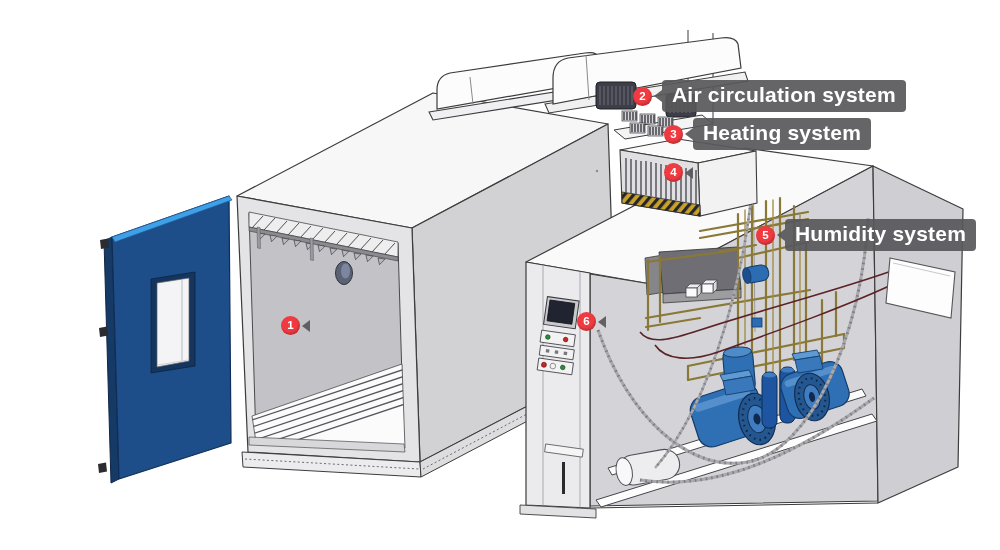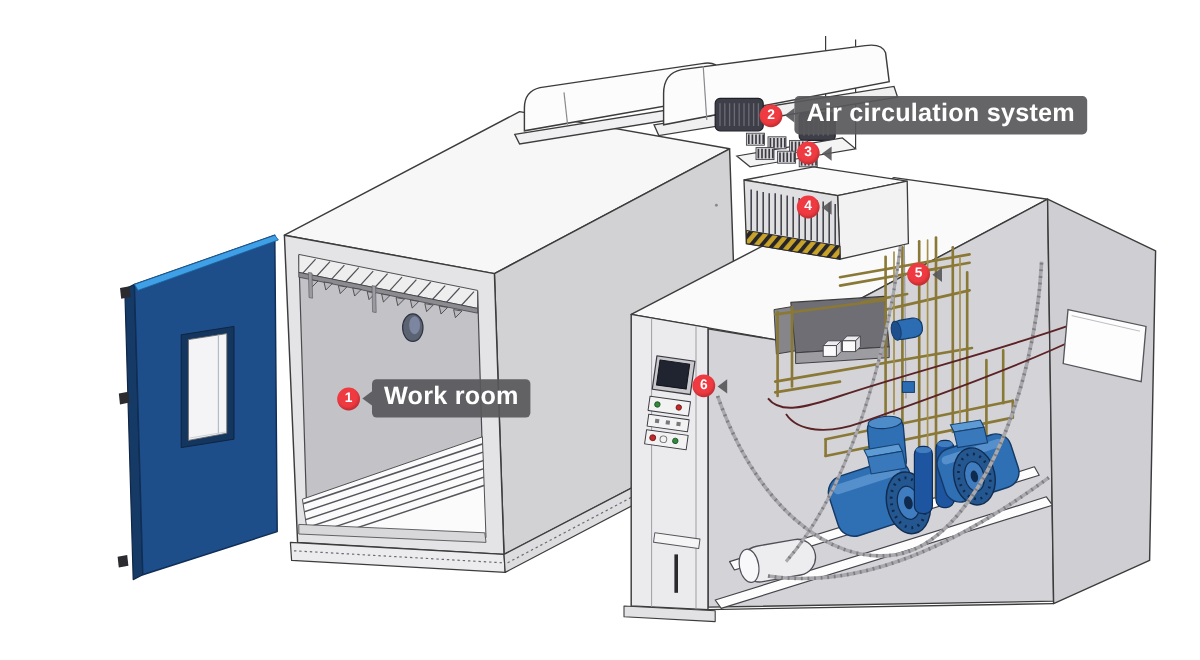--- a/index.html
+++ b/index.html
@@ -401,42 +401,43 @@
       <path d="M100,240 l8,-1.5 l1,9 l-8,1.5 Z"></path>
       <path d="M99,328 l8,-1.5 l1,9 l-8,1.5 Z"></path>
       <path d="M98,464 l8,-1.5 l1,9 l-8,1.5 Z"></path>
     </g>
   </g>
 </svg>
 
 <div class="callout" style="left:281px;top:316px;">
   <span class="badge">1</span>
   <span class="arrow"></span>
-  <span class="tag">Work room</span>
 </div>
 
 <div class="callout" style="left:633px;top:80px;">
   <span class="badge">2</span>
   <span class="arrow"></span>
   <span class="tag">Air circulation system</span>
 </div>
 
 <div class="callout" style="left:664px;top:118px;">
   <span class="badge">3</span>
   <span class="arrow"></span>
+  <span class="tag">Heating system</span>
 </div>
 
 <div class="callout" style="left:664px;top:163px;">
   <span class="badge">4</span>
   <span class="arrow"></span>
 </div>
 
 <div class="callout" style="left:756px;top:219px;">
   <span class="badge">5</span>
   <span class="arrow"></span>
+  <span class="tag">Humidity system</span>
 </div>
 
 <div class="callout" style="left:577px;top:312px;">
   <span class="badge">6</span>
   <span class="arrow"></span>
 </div>
 
 </div>
 
 </body></html>

